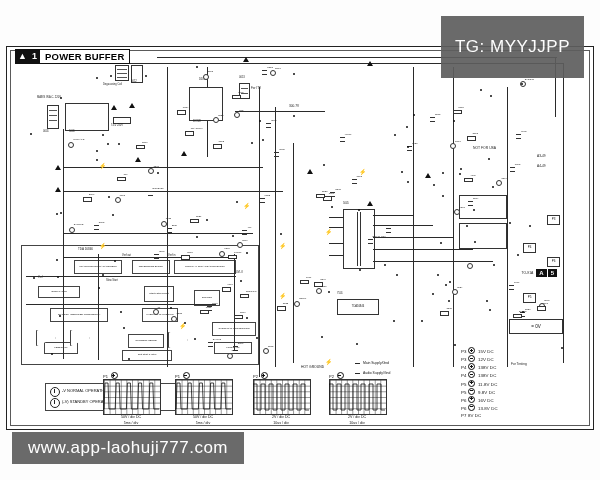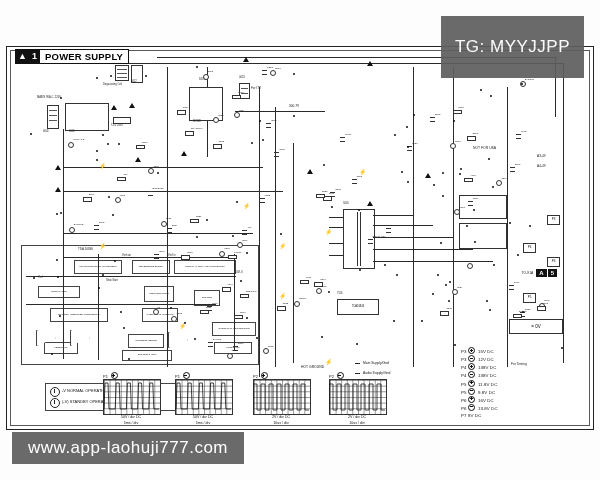--- a/index.html
+++ b/index.html
@@ -161,21 +161,21 @@
 <div class="wm" id="wm-bottom">
   <span>www.app-laohuji777.com</span>
 </div>
 
 <div id="sheet">
   <div class="inner-frame"></div>
 
   <div id="title-flag">
     <div class="tri">▲</div>
     <div class="num">1</div>
-    <div class="txt">POWER SUPPLY</div>
+    <div class="txt">POWER BUFFER</div>
   </div>
 
   <div class="w hw" style="left:56px;top:16px;width:500px;"></div>
   <div class="w hw" style="left:150px;top:10px;width:400px;"></div>
   <div class="w vw" style="left:548px;top:10px;height:60px;"></div>
   <div class="w vw" style="left:556px;top:16px;height:300px;"></div>
 
   <div class="conn" style="left:40px;top:58px;width:10px;height:22px;">
     <i style="top:4px"></i>
       <i style="top:9px"></i>

